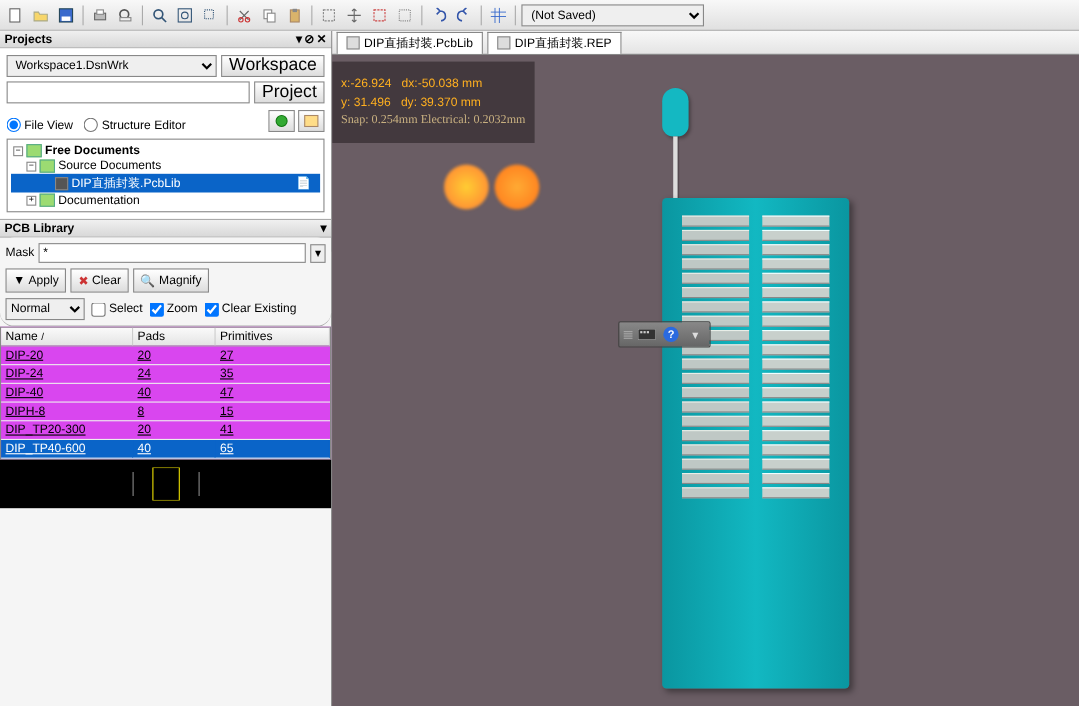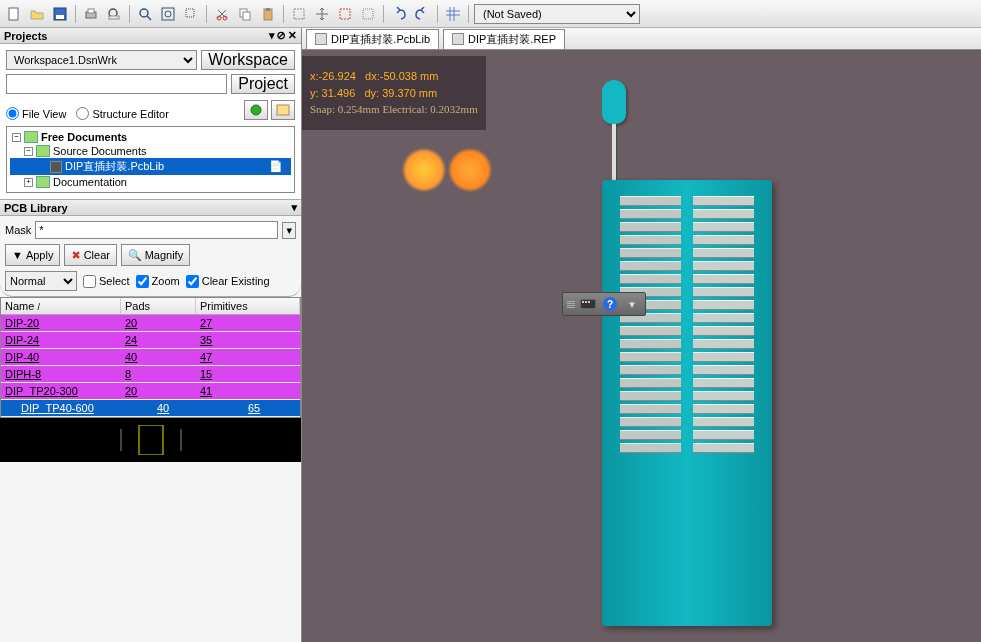--- a/index.html
+++ b/index.html
@@ -35,21 +35,21 @@
 .act-row button { background: linear-gradient(#fff,#ddd); border: 1px solid #888; height: 22px; padding: 0 6px; cursor: pointer; display: flex; align-items: center; gap: 3px; }
 .chk-row { display: flex; align-items: center; gap: 6px; }
 .chk-row label { display: flex; align-items: flex-start; gap: 3px; }
 .comp-hdr { background: #eee; border: 1px solid #aaa; padding: 2px 4px; }
 .grid { background: #d946ef; border: 1px solid #888; }
 .grid-head { display: flex; background: linear-gradient(#fafafa,#e4e4e4); border-bottom: 1px solid #aaa; }
 .grid-head div { padding: 2px 4px; border-right: 1px solid #ccc; }
 .grid-row { display: flex; border-bottom: 1px solid #eee; text-decoration: underline; }
 .grid-row div { padding: 2px 4px; overflow: hidden; }
 .grid-row.sel { background: #0a64c8; color: #fff; }
-.grid-row.sel div { border-right: 1px solid #0a64c8; margin-left: 16px; }
+.grid-row.sel div { border-right: 1px solid #0a64c8; }
 .c1 { width: 120px; } .c2 { width: 75px; } .c3 { flex: 1; }
 .preview { height: 44px; background: #000; display: flex; align-items: center; justify-content: center; }
 .right { flex: 1; display: flex; flex-direction: column; background: #6a5d64; }
 .tabs { background: linear-gradient(#f8f8f8,#e4e4e4); height: 22px; display: flex; align-items: center; padding: 0 4px; gap: 4px; border-bottom: 1px solid #888; }
 .tab { background: #fff; border: 1px solid #888; border-bottom: none; height: 20px; padding: 2px 8px; display: flex; align-items: center; gap: 4px; cursor: pointer; font-size: 11px; }
 .canvas { flex: 1; position: relative; background: #6a5d64; overflow: hidden; }
 .coord { position: absolute; top: 6px; left: 0; background: rgba(60,50,55,0.85); color: #ffb020; padding: 12px 8px; font-size: 11px; line-height: 1.5; }
 .coord .snp { color: #c8b080; font-family: Liberation Serif, serif; }
 .blob { position: absolute; top: 90px; left: 100px; width: 90px; height: 60px; }
 .blob::before { content:""; position:absolute; width:44px; height:44px; background: radial-gradient(circle,#ffcc33,#ff9933 60%, transparent 70%); border-radius:50%; left:0; top: 8px; filter: blur(1px); }

